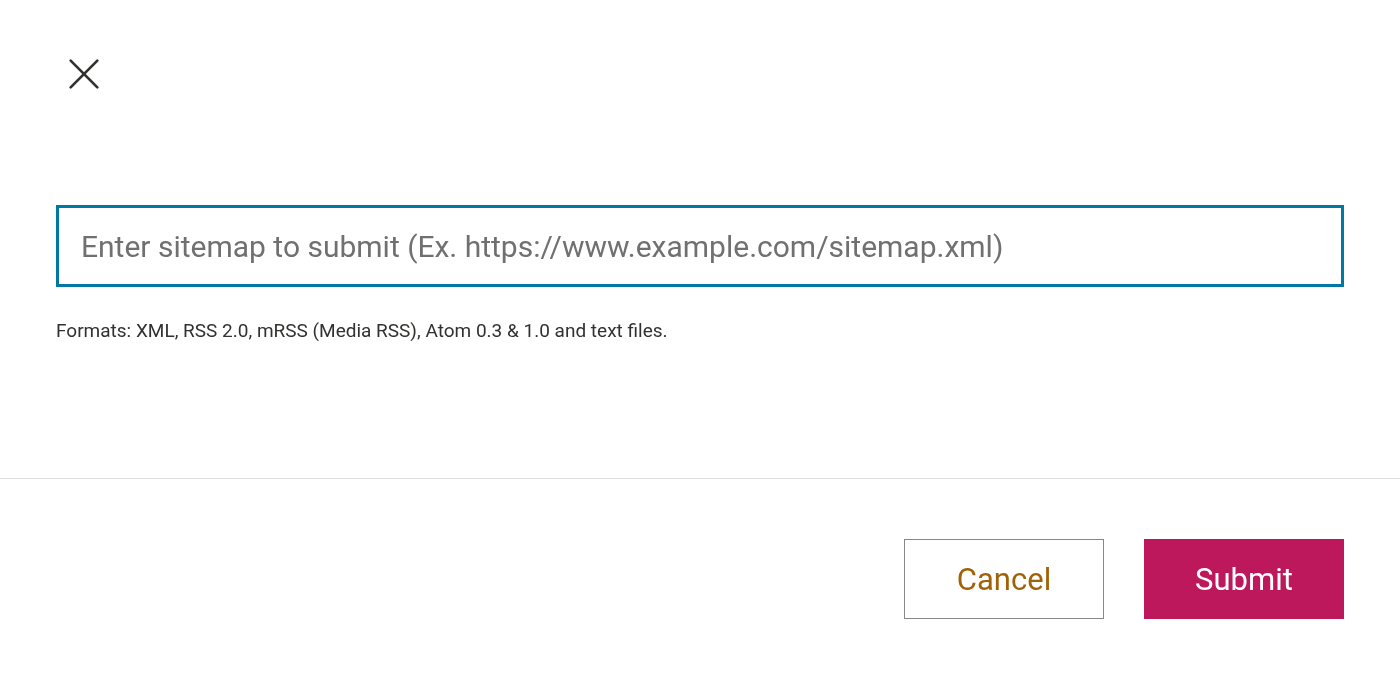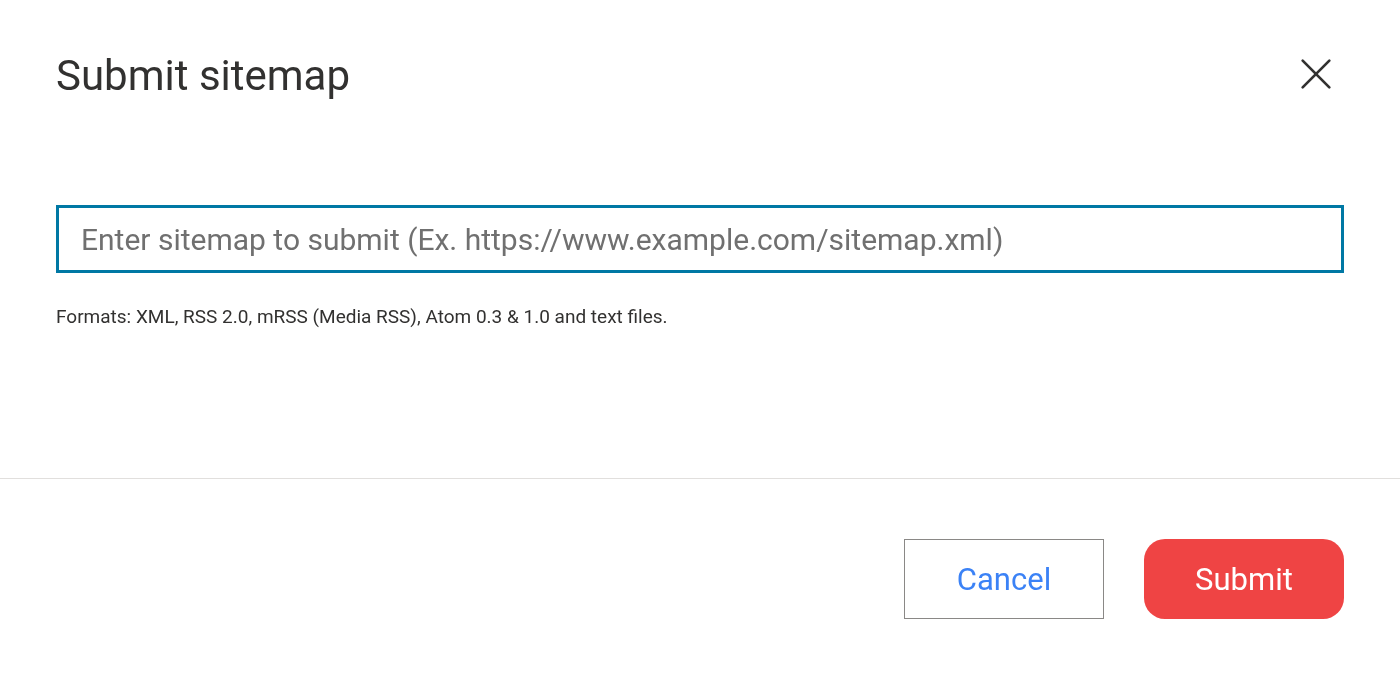--- a/index.html
+++ b/index.html
@@ -43,21 +43,21 @@
     .close-btn svg {
       width: 40px;
       height: 40px;
     }
     .dialog-body {
       padding: 100px 56px 40px 56px;
       flex: 1;
     }
     .sitemap-input {
       width: 100%;
-      height: 68px;
+      height: 82px;
       border: 3px solid #0078a4;
       font-size: 30px;
       font-weight: 400;
       color: #323130;
       padding: 0 22px;
       outline: none;
       font-family: inherit;
       background: #ffffff;
     }
     .sitemap-input::placeholder {
@@ -82,36 +82,34 @@
       font-weight: 400;
       padding: 20px 40px;
       min-width: 200px;
       cursor: pointer;
       font-family: inherit;
       border: none;
       height: 80px;
     }
     .btn-cancel {
       background: #ffffff;
-      color: #3b82f6;
+      color: #a16207;
       border: 1px solid #8a8886;
     }
     .btn-submit {
-      background: #ef4444;
+      background: #be185d;
       color: #ffffff;
-      border-radius: 21px;
     }
   </style>
 </head>
 <body>
 
 <div class="dialog">
 
   <div class="dialog-header">
-    <h1 class="dialog-title">Submit sitemap</h1>
     <button class="close-btn">
       <span>
         <svg viewBox="0 0 24 24" fill="none" stroke="currentColor" stroke-width="1.6" stroke-linecap="round">
           <line x1="4" y1="4" x2="20" y2="20"></line>
           <line x1="20" y1="4" x2="4" y2="20"></line>
         </svg>
       </span>
     </button>
   </div>
 

